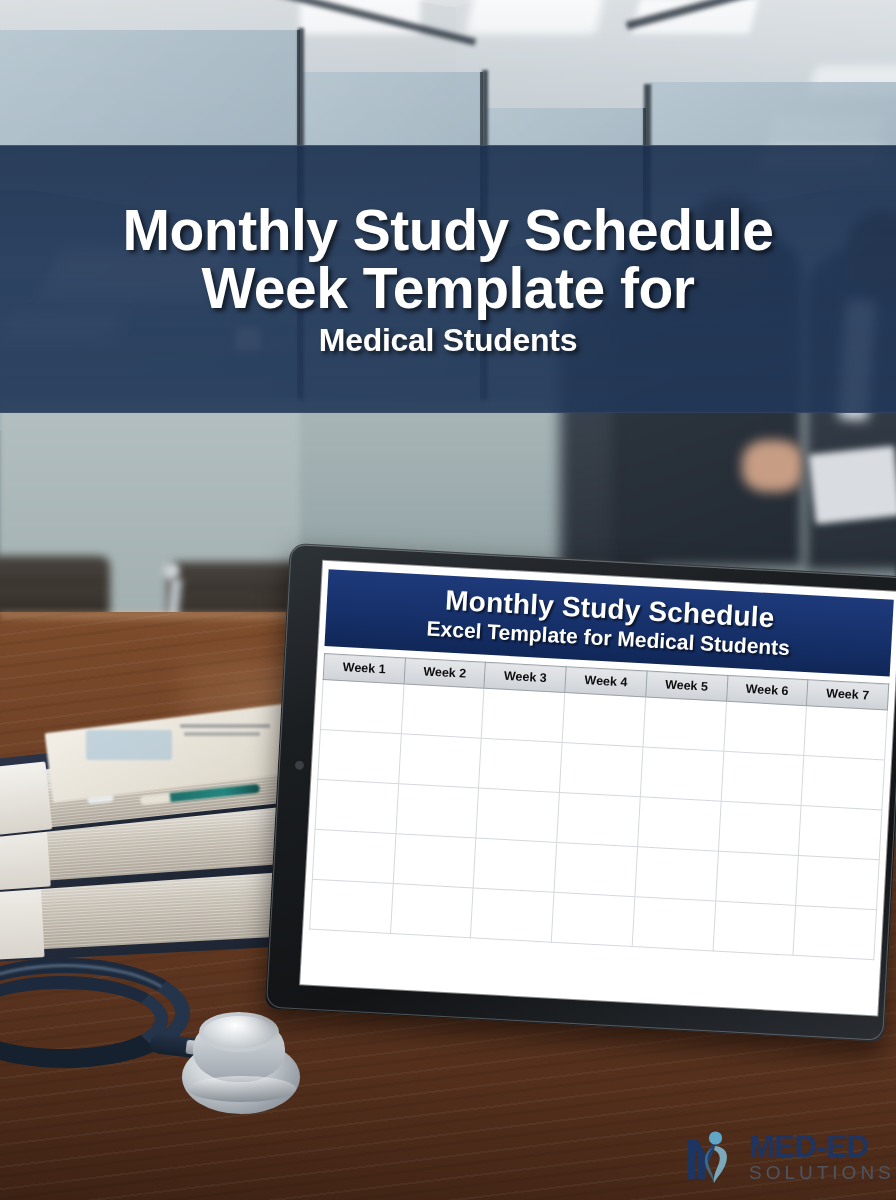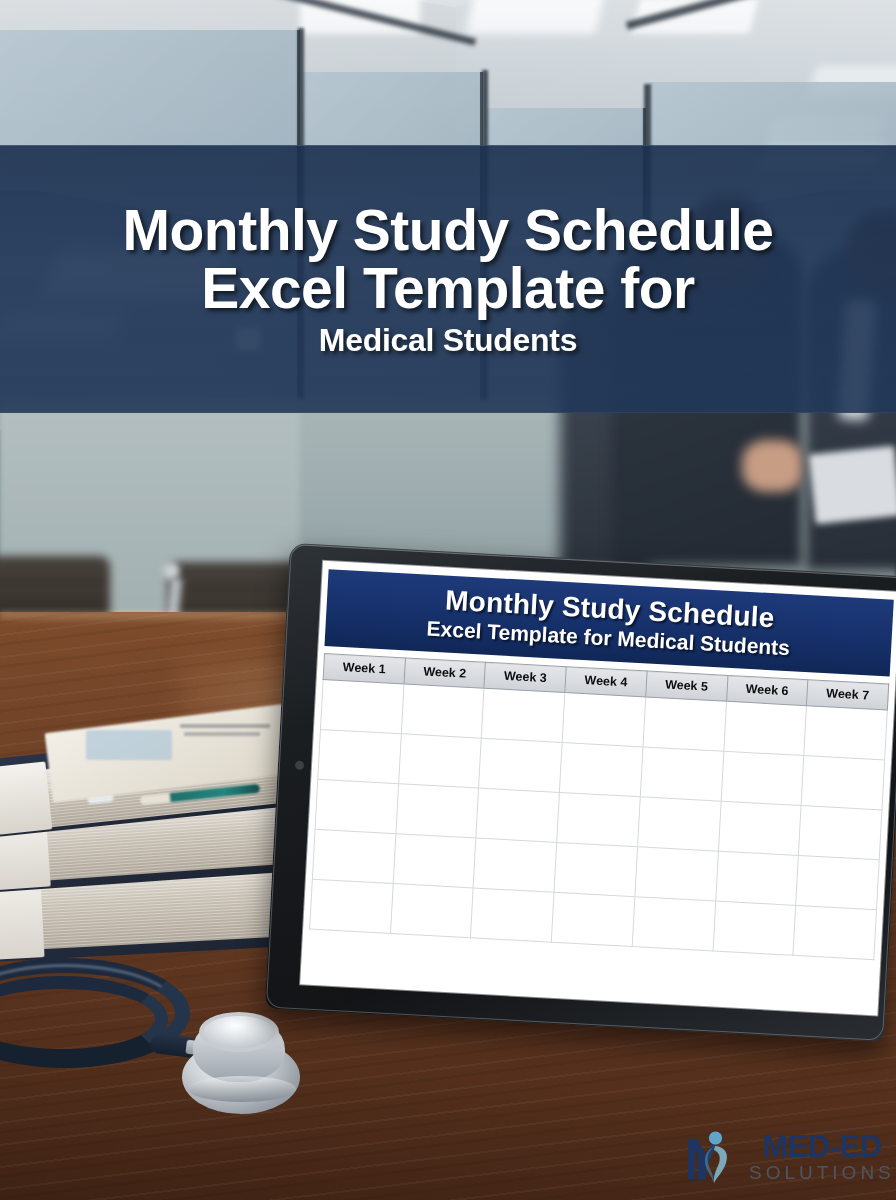--- a/index.html
+++ b/index.html
@@ -298,21 +298,21 @@
     margin-top:7px; text-shadow:3px 3px 4px rgba(0,0,0,.62);
     white-space:nowrap; letter-spacing:-.3px;
   }
 
   
   .logo {
     position:absolute; left:684px; top:1122px; width:200px; height:66px;
     display:flex; align-items:center; gap:7px;
   }
   .logo-mark { width:58px; height:60px; flex:0 0 58px; position:relative; }
-  .logo-text { display:flex; flex-direction:column; line-height:1; padding-top:2px;align-items:center; }
+  .logo-text { display:flex; flex-direction:column; line-height:1; padding-top:2px; }
   .logo-main {
     font-size:31px; font-weight:bold; color:#1e3461; letter-spacing:-.5px;
   }
   .logo-sub {
     font-size:19px; color:#4e5560; letter-spacing:4.0px; margin-top:1px;
   }
 </style>
 </head>
 <body>
 
@@ -499,21 +499,21 @@
           <td></td>
           <td></td>
         </tr>
       </tbody>
     </table>
   </div>
 </div>
 
 <div class="banner">
   <div class="hl1">Monthly Study Schedule</div>
-  <div class="hl2">Excel Template for</div>
+  <div class="hl2">Week Template for</div>
   <div class="hl3">Medical Students</div>
 </div>
 
 <div class="logo">
   <div class="logo-mark">
     <svg viewBox="0 0 58 60" width="58" height="60" aria-hidden="true">
 
       <path d="M4 54 L4 14 L13 14 L22 30 L22 54 L14 54 L14 30 L11 25 L11 54 Z" fill="#1e3461"></path>
       <path d="M22 30 L31 14 L34 14 L27 32 L22 42 Z" fill="#21406e"></path>
 

